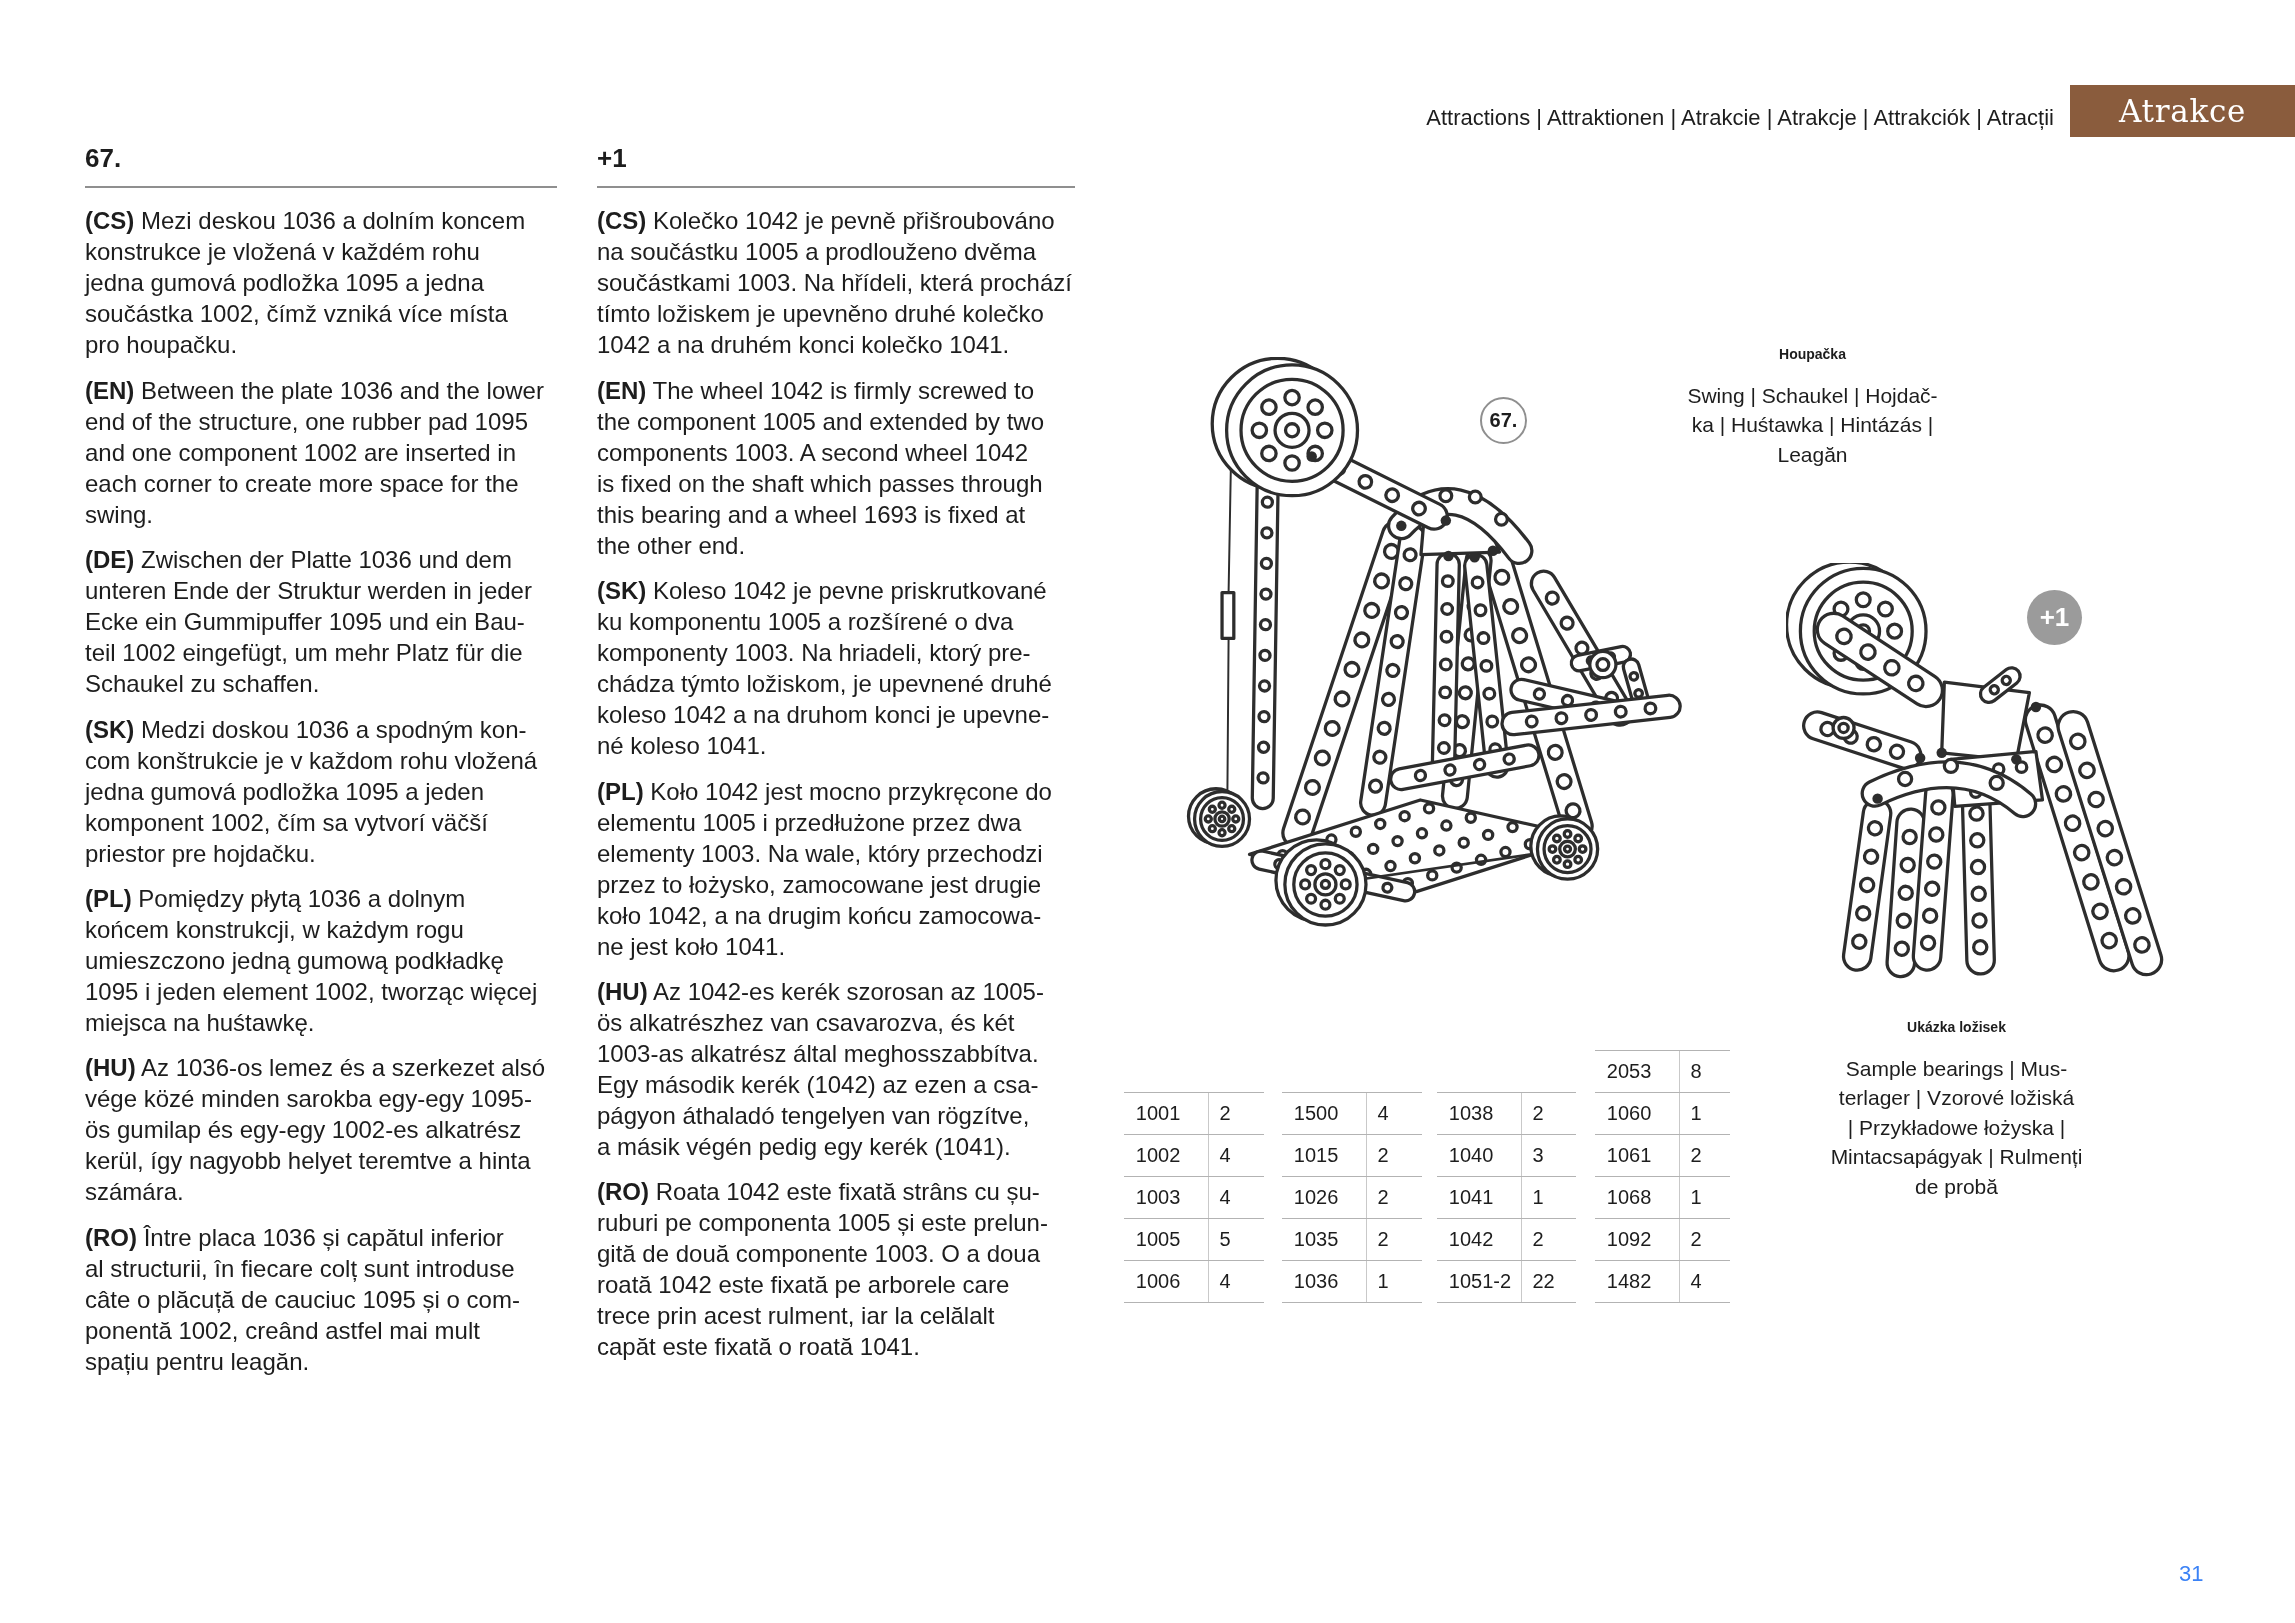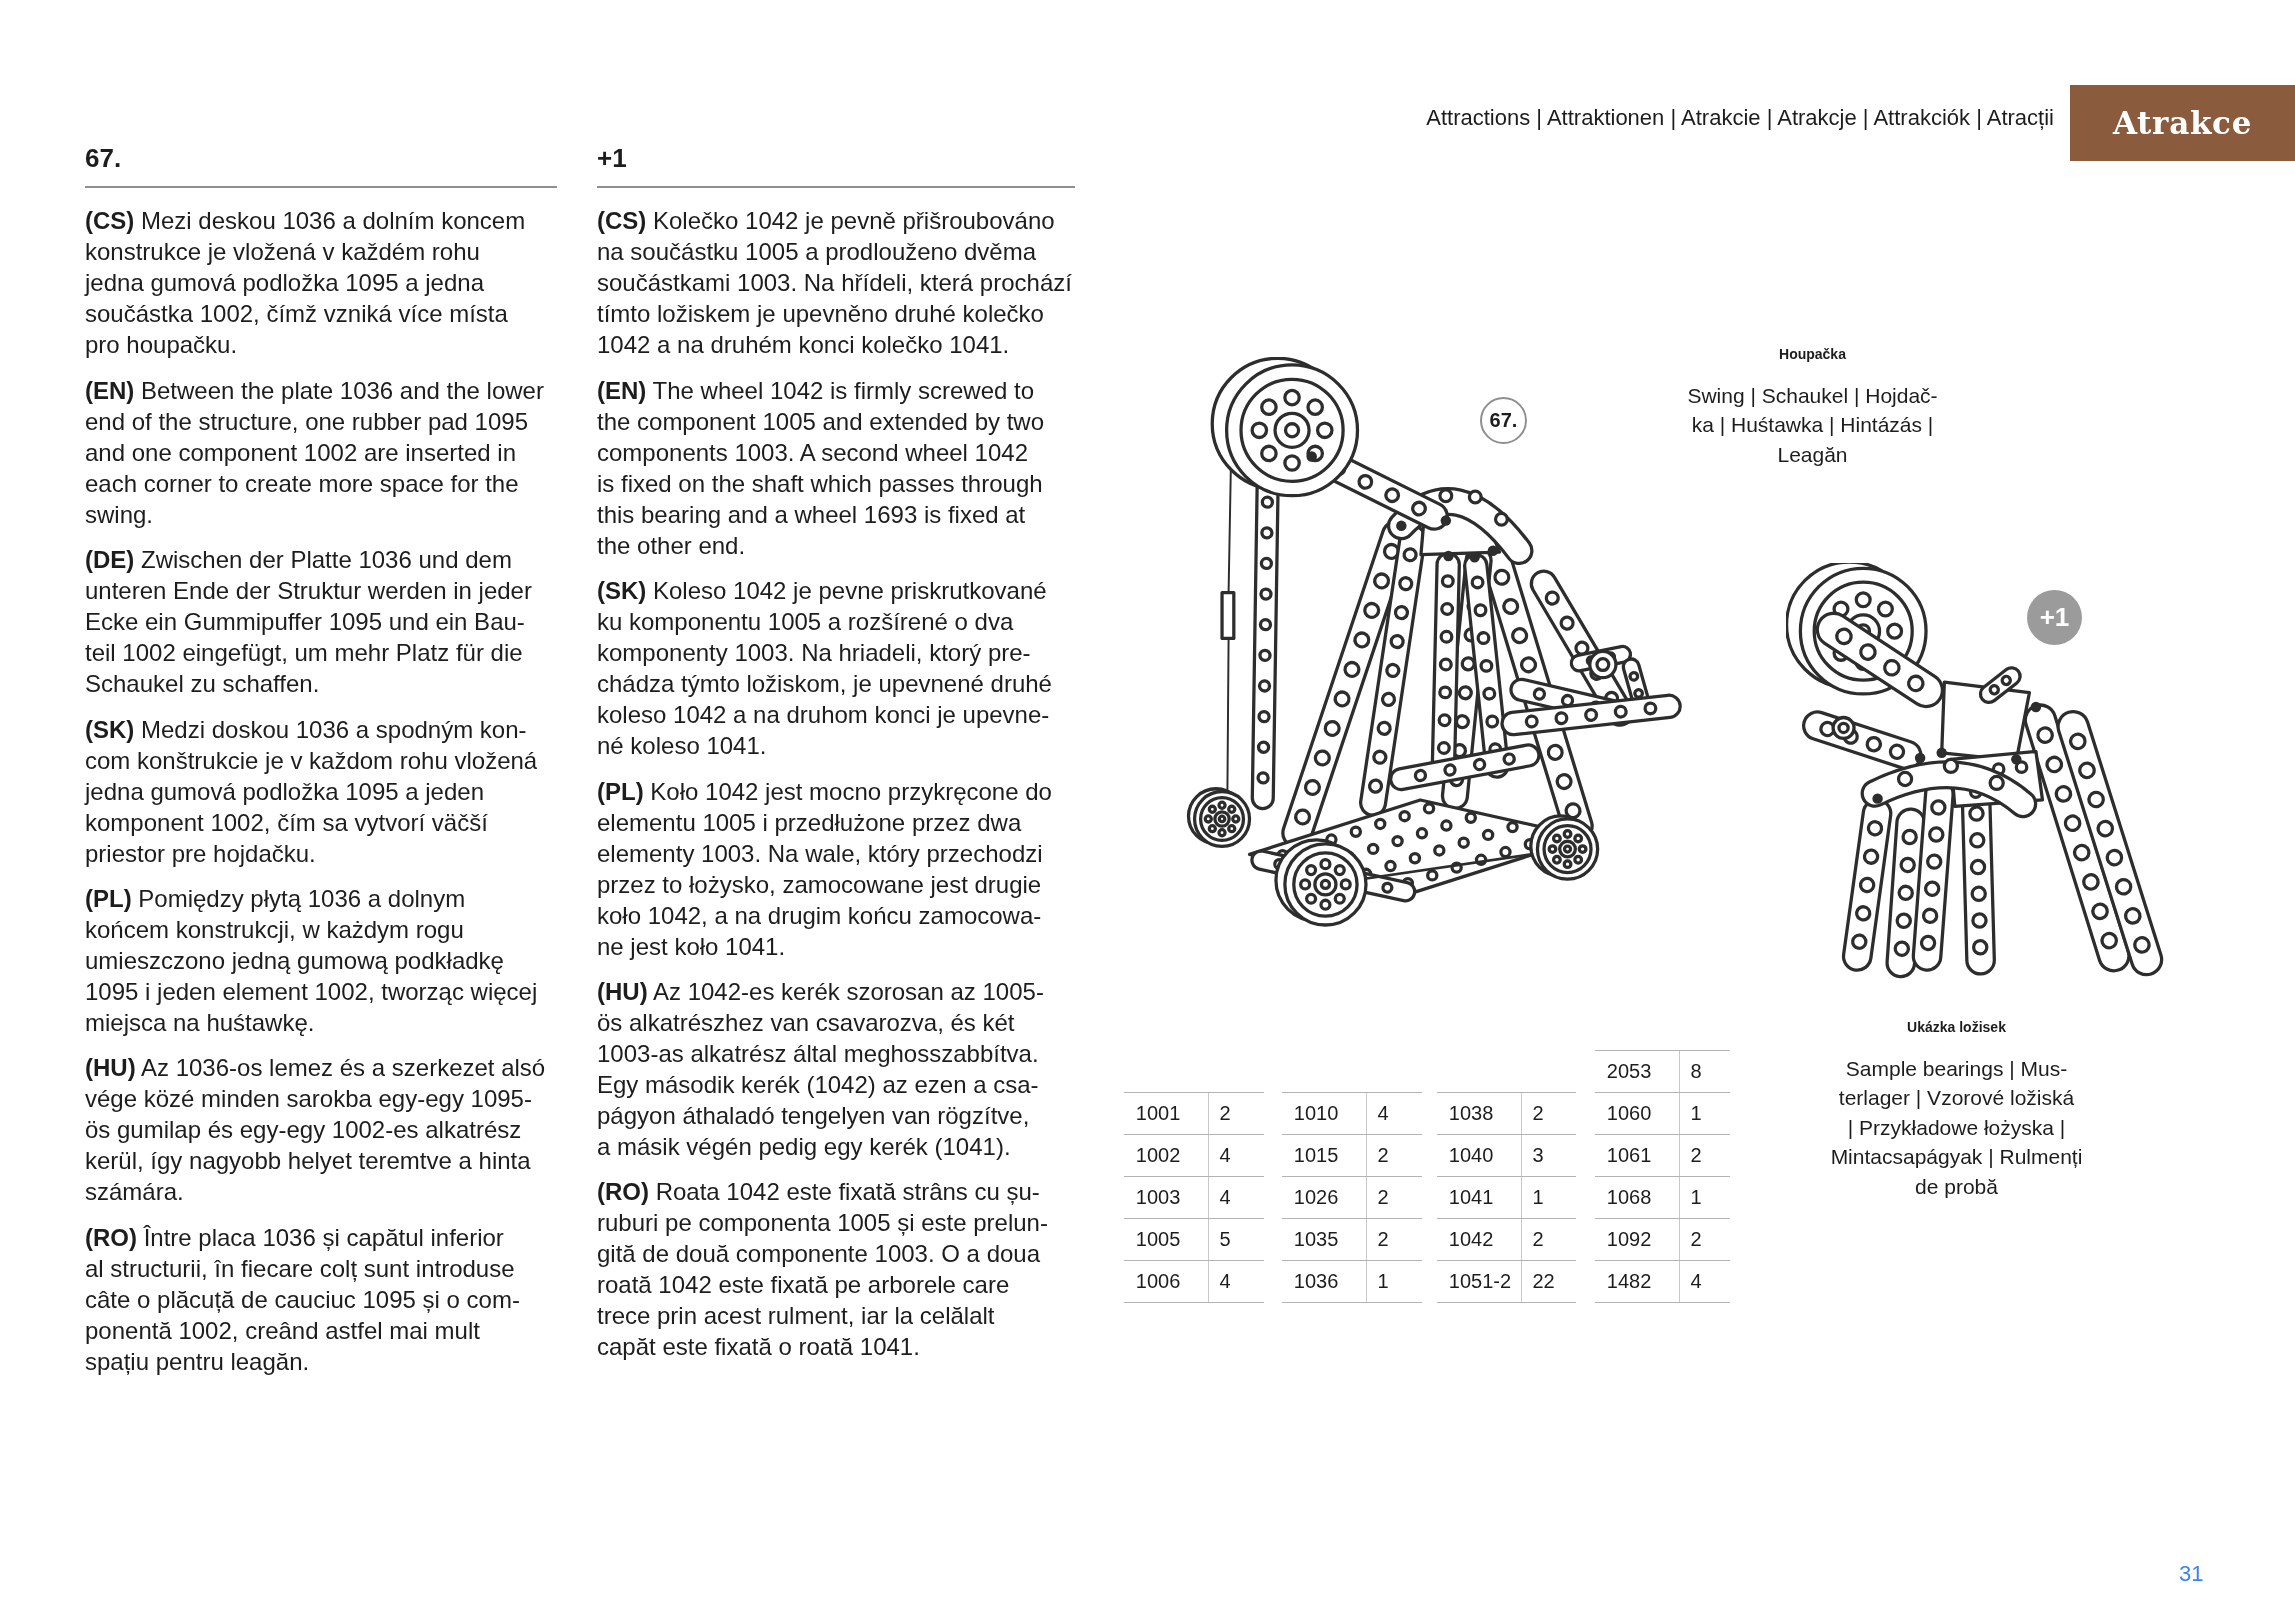--- a/index.html
+++ b/index.html
@@ -1,23 +1,23 @@
 <!DOCTYPE html>
 <html style="font-size:10.5px"><head>
 <meta charset="utf-8">
 <style>
   html,body{margin:0;padding:0;background:#e8e8e8;}
   .page{position:relative;width:2295px;height:1623px;background:#ffffff;
         font-family:"Liberation Sans",sans-serif;color:#1d1d1d;overflow:hidden;}
 
   
   .crumbs{position:absolute;top:105px;right:241px;font-size:22px;white-space:nowrap;color:#1d1d1d;text-align:right;}
-  .badge{position:absolute;left:2070px;top:85px;width:225px;height:76px;background:#8a5c3d;
+  .badge{position:absolute;left:2070px;top:85px;width:225px;height:52px;background:#8a5c3d;
          color:#fff;display:flex;align-items:center;justify-content:center;
-         font-family:"DejaVu Serif",serif;font-weight:bold;font-size:31px;letter-spacing:0.7px;}
+         font-family:"DejaVu Serif",serif;font-weight:normal;font-size:31px;letter-spacing:0.7px;}
 
   
   .col{position:absolute;top:143px;}
   .col-left{left:85px;width:472px;}
   .col-mid{left:597px;width:478px;}
   .col h2{margin:0 0 11.8px 0;font-size:26px;line-height:31px;font-weight:bold;}
   .rule{height:2.6px;background:#8f8f8f;margin:0 0 17px 0;}
   .para{white-space:pre-line;font-size:24px;line-height:31px;margin:0 0 14.4px 0;}
 
   
@@ -533,21 +533,21 @@
           <span class="pt-part">1005</span>
           <span class="pt-qty">5</span>
         </div>
         <div class="pt-row">
           <span class="pt-part">1006</span>
           <span class="pt-qty">4</span>
         </div>
       </div>
       <div class="pt-col" style="left: 1282px; top: 1092px; width: 140px;">
         <div class="pt-row">
-          <span class="pt-part">1010</span>
+          <span class="pt-part">1500</span>
           <span class="pt-qty">4</span>
         </div>
         <div class="pt-row">
           <span class="pt-part">1015</span>
           <span class="pt-qty">2</span>
         </div>
         <div class="pt-row">
           <span class="pt-part">1026</span>
           <span class="pt-qty">2</span>
         </div>

